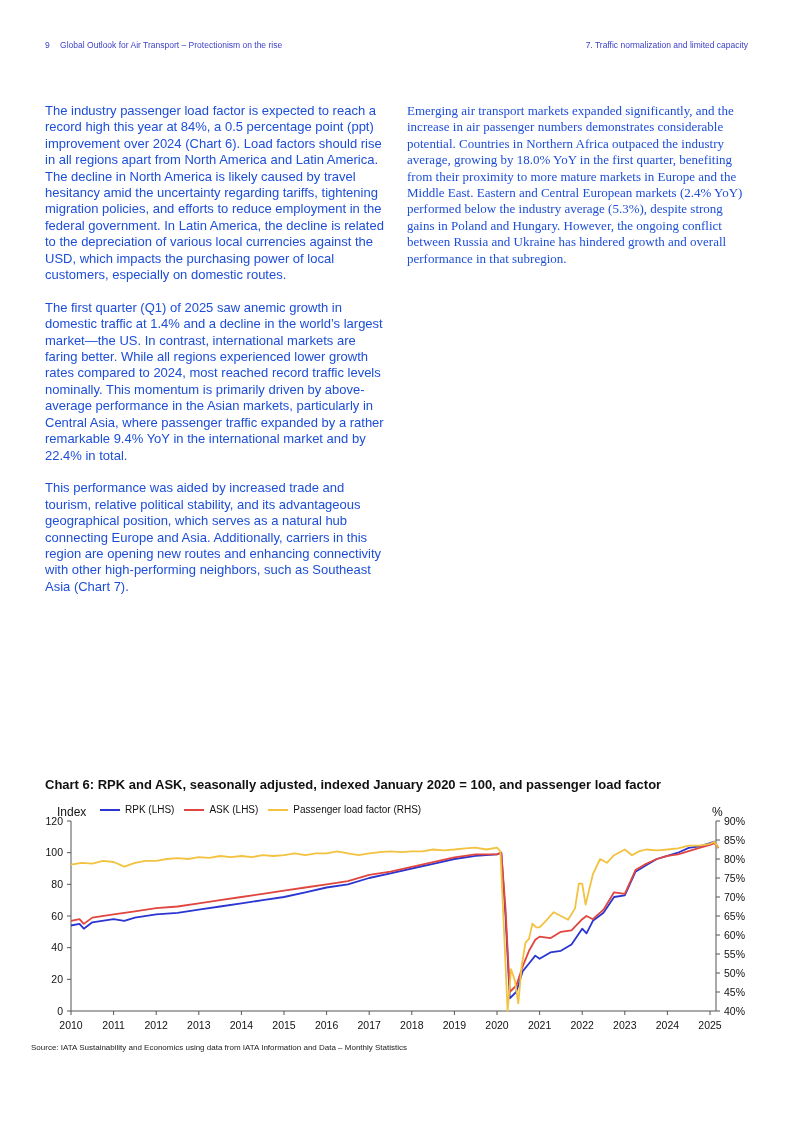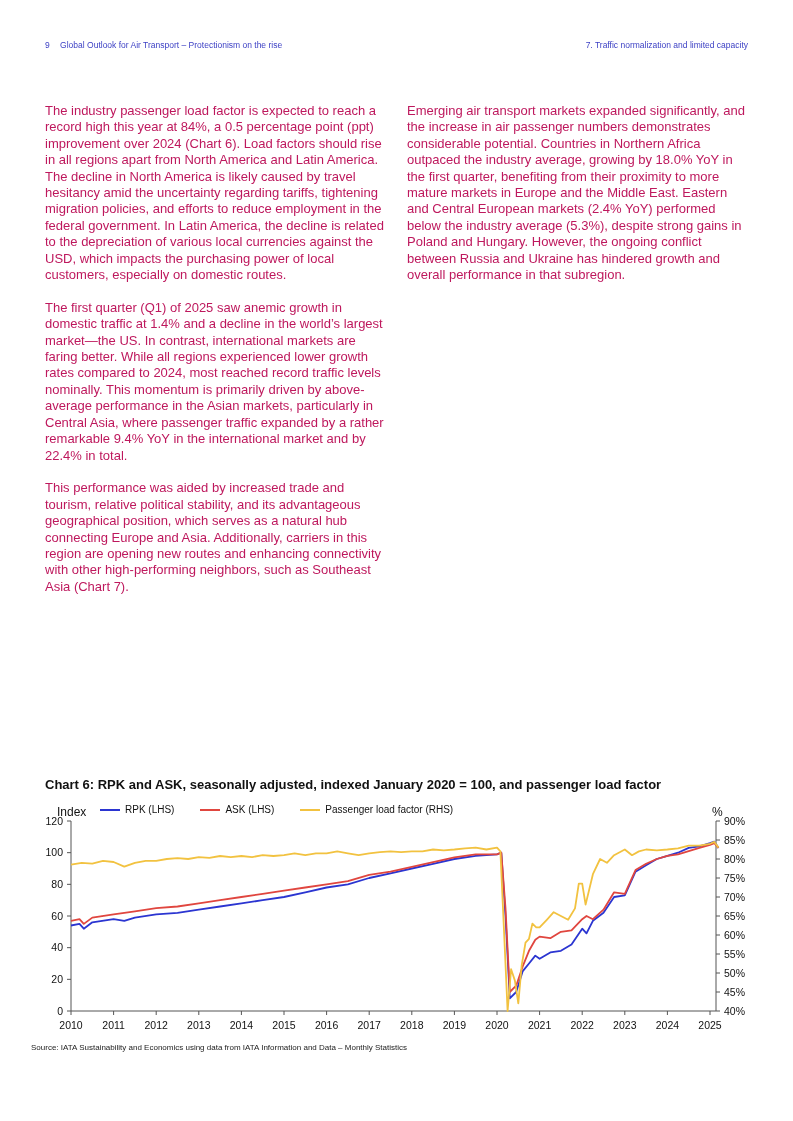--- a/index.html
+++ b/index.html
@@ -1,27 +1,27 @@
 <!DOCTYPE html>
 <html><head>
 <meta charset="utf-8">
 <style>
   html, body { margin:0; padding:0; background:#ffffff; }
   body { width:793px; height:1121px; position:relative; overflow:hidden; font-family:"Liberation Sans", sans-serif; color:#1a1a1a; }
   .hdr { position:absolute; top:40px; font-size:8.5px; color:#3b3fc4; }
   .hdr-left { left:45px;text-align:center; }
   .hdr-left .num { margin-right:8px; }
   .hdr-right { right:45px; }
-  .col { position:absolute; top:103px; width:345px; font-size:13px; line-height:16.4px; color:#be185d; }
+  .col { position:absolute; top:103px; width:345px; font-size:13px; line-height:16.4px; color:#1d4ed8; }
   .col p { margin:0 0 16.4px 0; }
   .col-left { left:45px; }
-  .col-right { left:407px; width:345px; }
+  .col-right { left:407px; width:345px;font-family:Liberation Serif, serif; }
   .chart-title { position:absolute; left:45px; top:777px; font-size:13px; font-weight:bold; color:#111;text-align:right; }
   .axis-unit { position:absolute; font-size:12px; color:#111; }
-  .legend { position:absolute; left:100px; top:804px; font-size:10px; display:flex; align-items:center; gap:22px; color:#111; }
+  .legend { position:absolute; left:100px; top:804px; font-size:10px; display:flex; align-items:center; gap:6px; color:#111; }
   .legend .sw { display:inline-block; width:20px; height:2px; margin-right:5px; vertical-align:middle; }
   .legend .item { display:flex; align-items:center; margin-right:4px; }
   svg#chart { position:absolute; left:0; top:810px; }
   .source { position:absolute; left:31px; top:1043px; font-size:8px; color:#222; }
   .watermark { position:absolute; left:8px; top:1120px; font-size:15px; color:#e0e0e0; letter-spacing:1px; }
 </style>
 </head>
 <body>
 
 <div class="hdr hdr-left">

